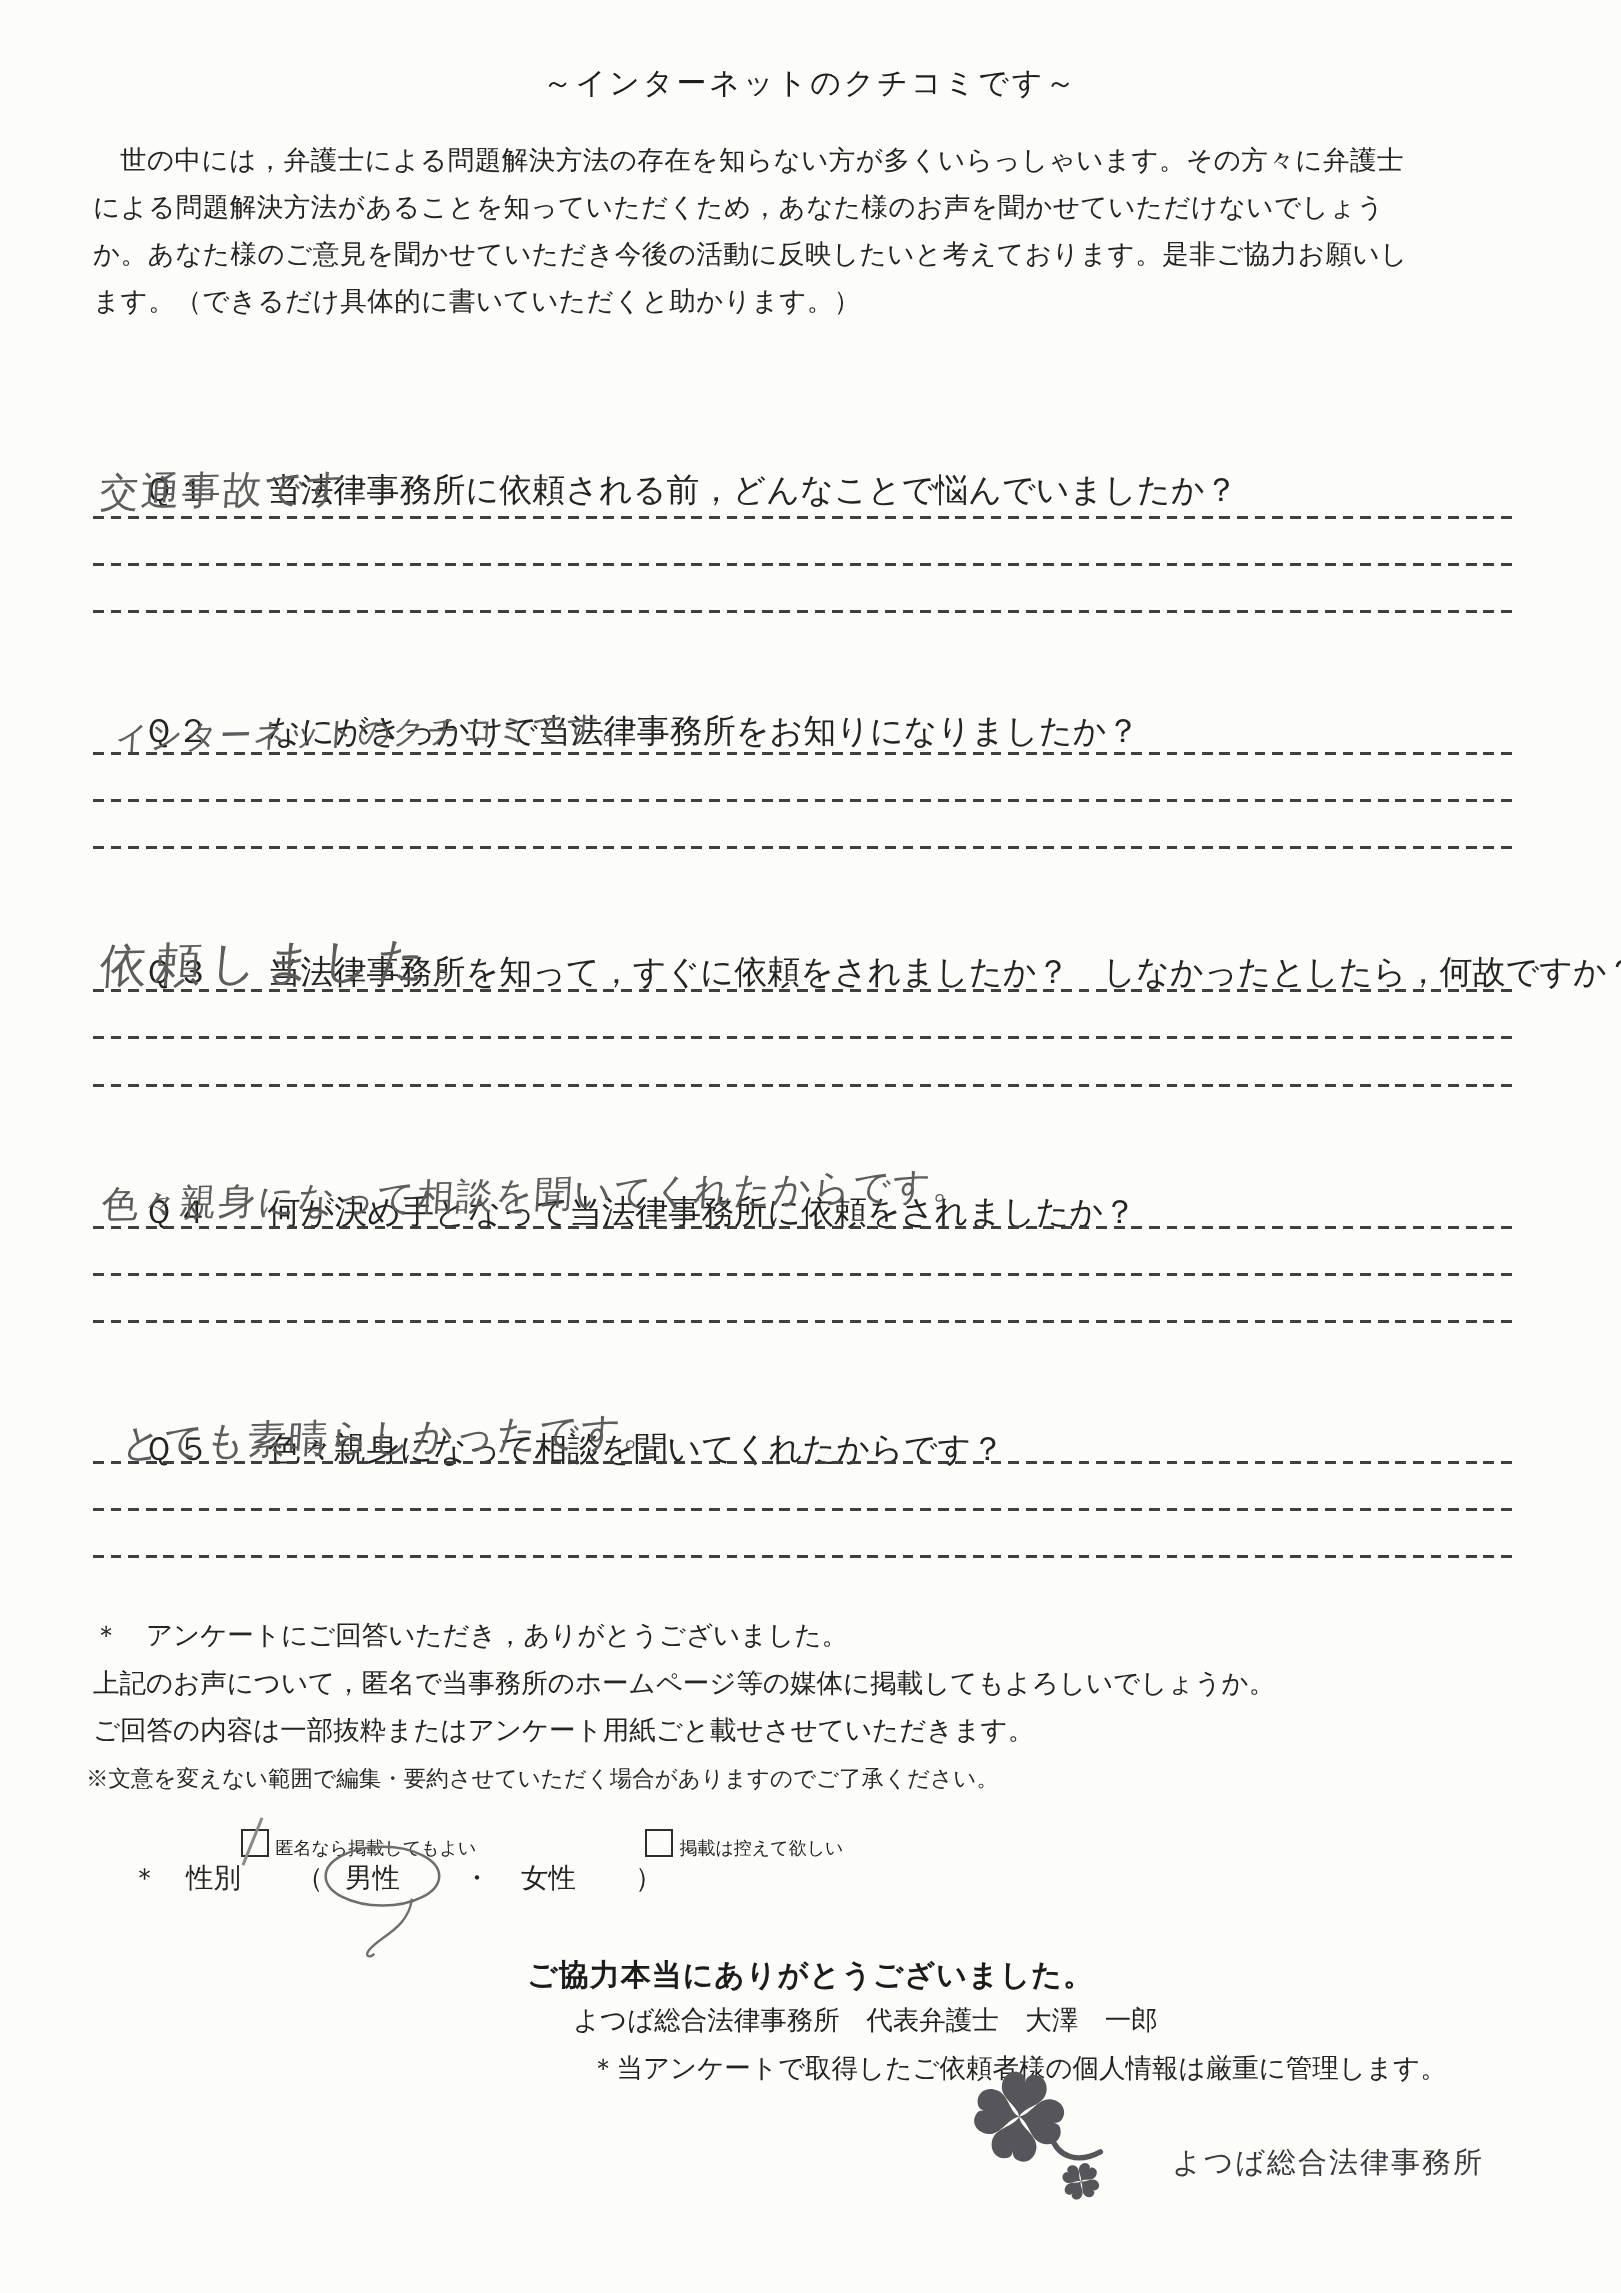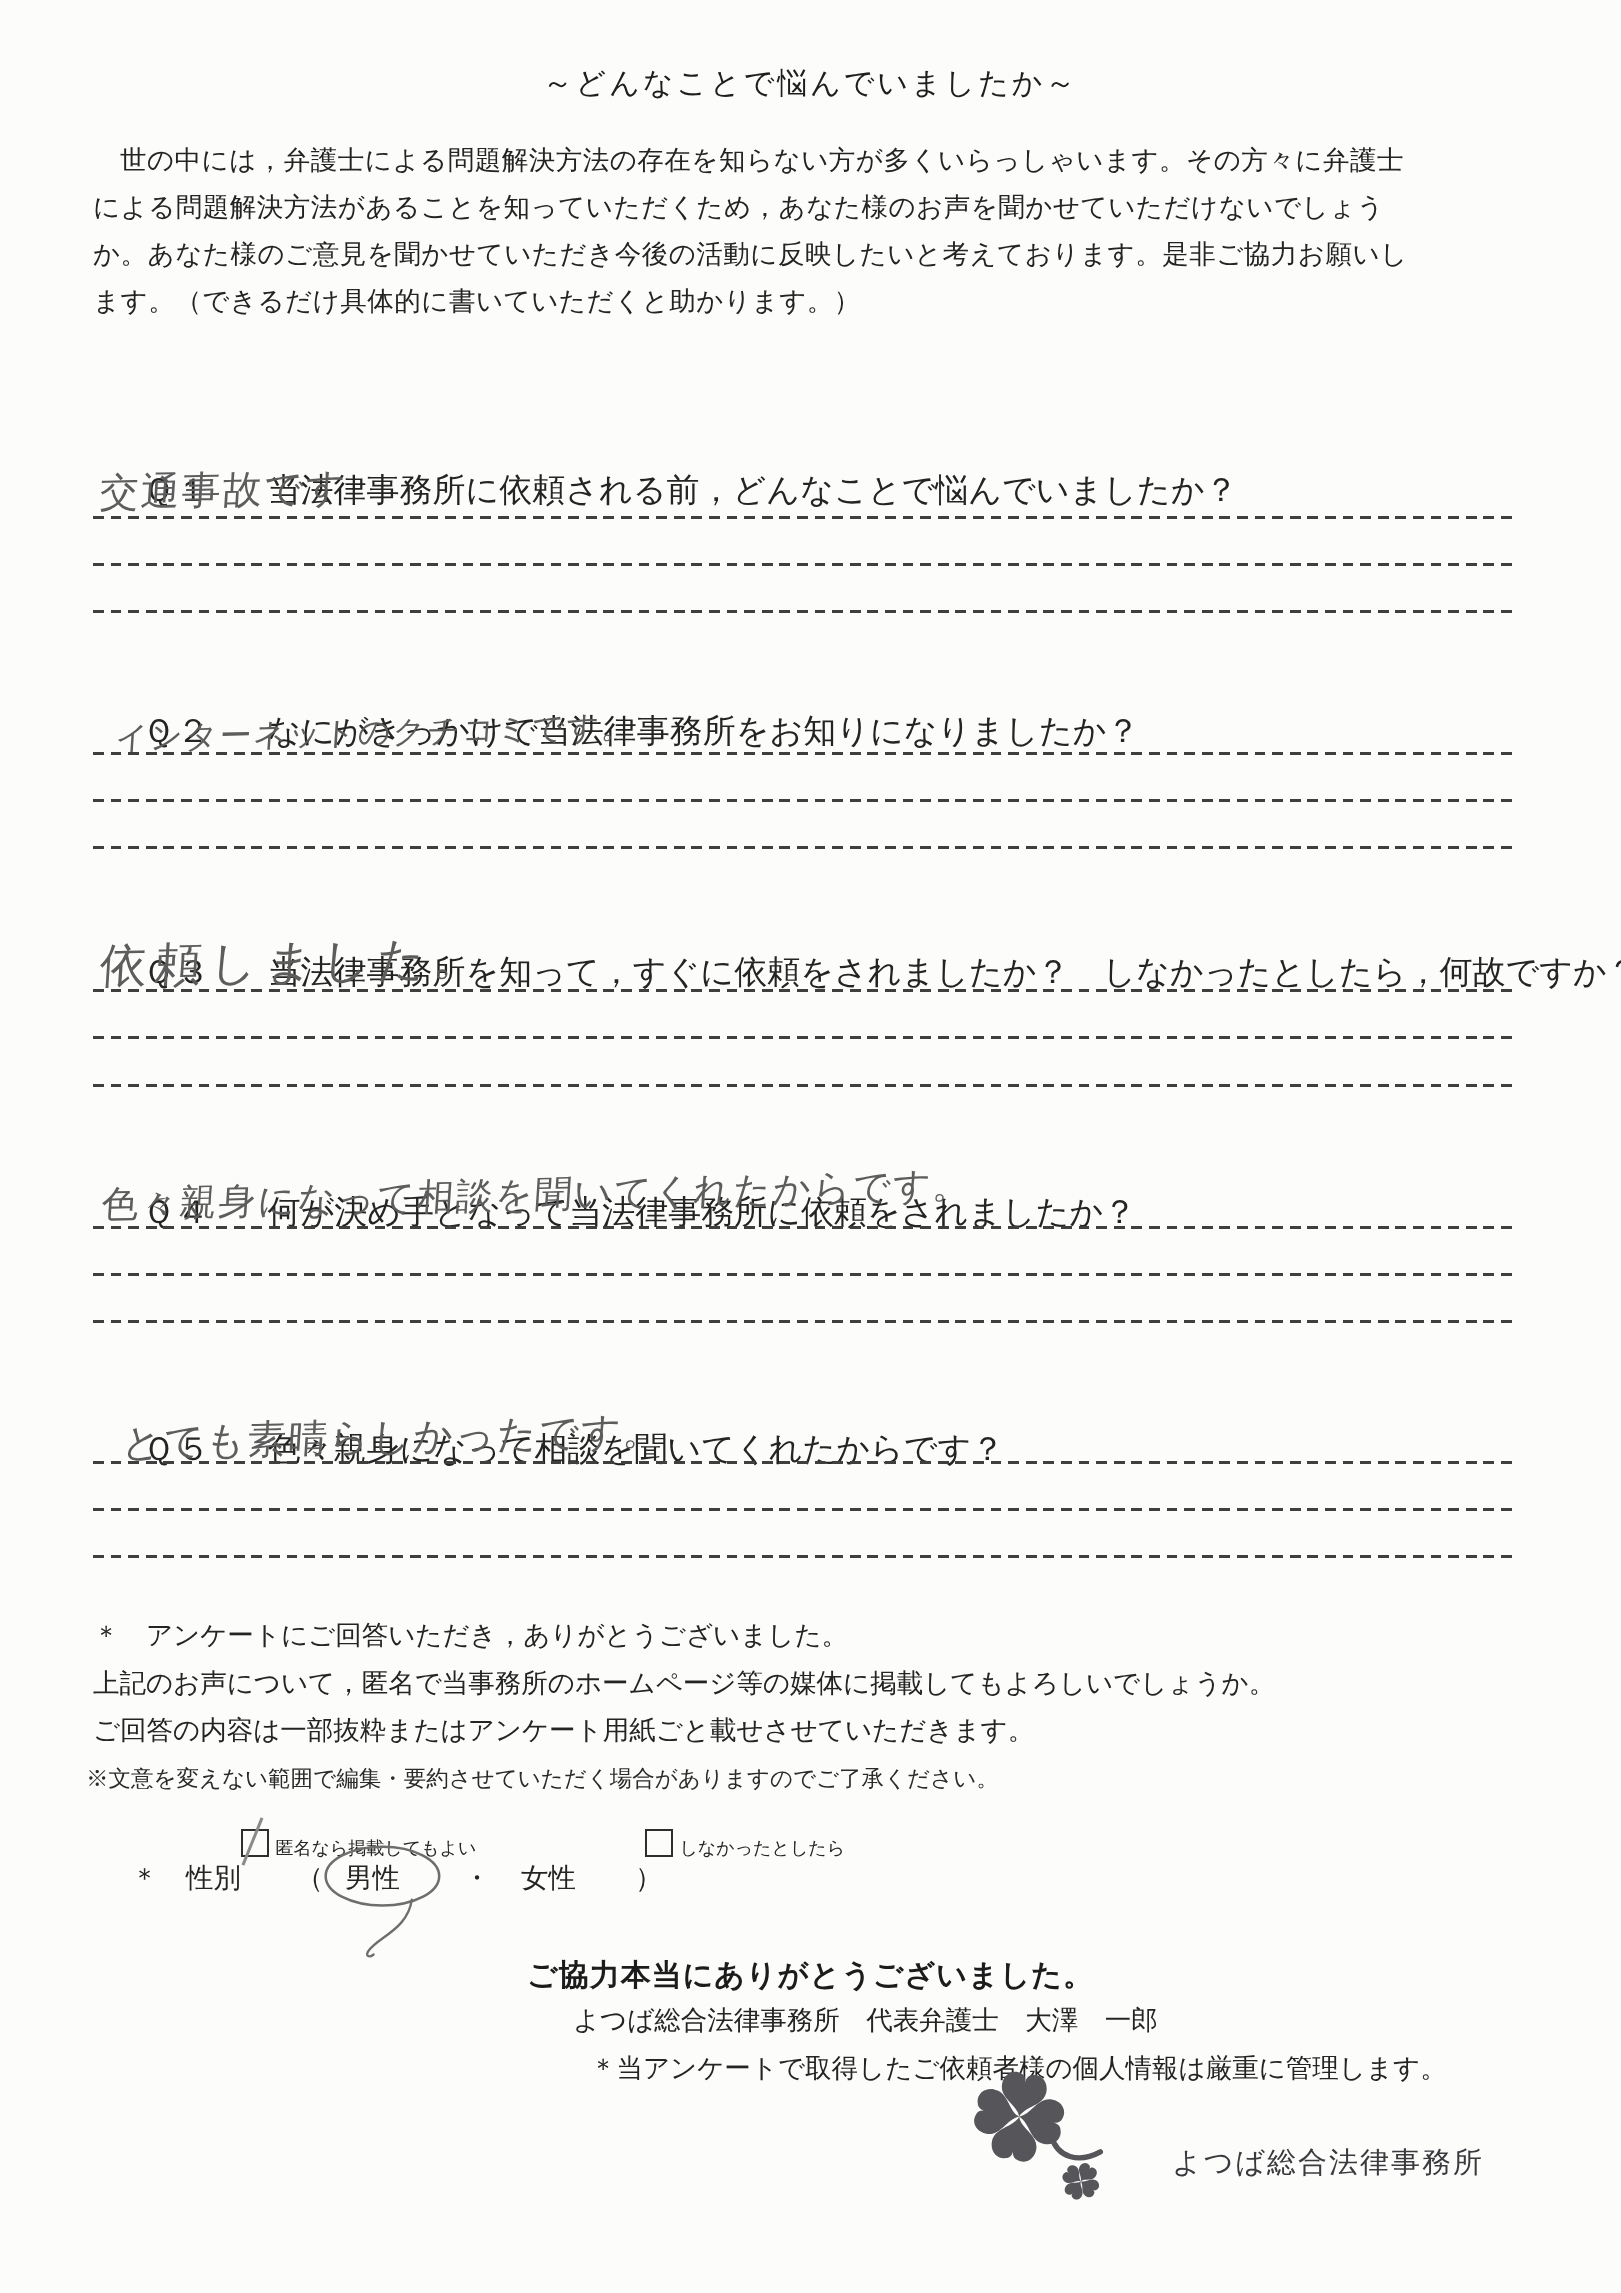--- a/index.html
+++ b/index.html
@@ -69,21 +69,21 @@
   .privacy-line{top:2050px;left:590px;font-size:26.5px;color:#242424;white-space:pre;}
   .logo-text{top:2143px;left:1140px;font-size:29px;letter-spacing:2px;color:#3a3a3e;white-space:pre;margin-left:32px;}
   .male-circle-svg{top:1839px;left:296px;}
   .logo-svg{top:2056px;left:936px;}
 </style>
 </head>
 <body>
 
 <div class="page">
 
-  <div class="abs title">～どんなことで悩んでいましたか～</div>
+  <div class="abs title">～インターネットのクチコミです～</div>
 
   <div class="abs intro">
     <div>　世の中には，弁護士による問題解決方法の存在を知らない方が多くいらっしゃいます。その方々に弁護士</div>
     <div>による問題解決方法があることを知っていただくため，あなた様のお声を聞かせていただけないでしょう</div>
     <div>か。あなた様のご意見を聞かせていただき今後の活動に反映したいと考えております。是非ご協力お願いし</div>
     <div>ます。（できるだけ具体的に書いていただくと助かります。）</div>
   </div>
 
   <div class="abs qblock" style="top:431px">
     <div class="qline">
@@ -137,21 +137,21 @@
 
   <div class="abs closing-line" style="top:1617px">＊　アンケートにご回答いただき，ありがとうございました。</div>
   <div class="abs closing-line" style="top:1665px">上記のお声について，匿名で当事務所のホームページ等の媒体に掲載してもよろしいでしょうか。</div>
   <div class="abs edit-note" style="top:1763px">※文意を変えない範囲で編集・要約させていただく場合がありますのでご了承ください。</div>
   <div class="abs closing-line" style="top:1712px">ご回答の内容は一部抜粋またはアンケート用紙ごと載せさせていただきます。</div>
 
   <div class="cb-group" style="top:1808px;left:223px">
     <span class="checkbox checked"></span><span>匿名なら掲載してもよい</span>
   </div>
   <div class="cb-group" style="top:1808px;left:627px">
-    <span class="checkbox"></span><span>しなかったとしたら</span>
+    <span class="checkbox"></span><span>掲載は控えて欲しい</span>
   </div>
 
   <div class="abs gender-row">
     <span style="left:131px">＊</span>
     <span style="left:186px">性別</span>
     <span style="left:296px">（</span>
     <span style="left:345px">男性</span>
     <span style="left:463px">・</span>
     <span style="left:521px">女性</span>
     <span style="left:635px">）</span>

